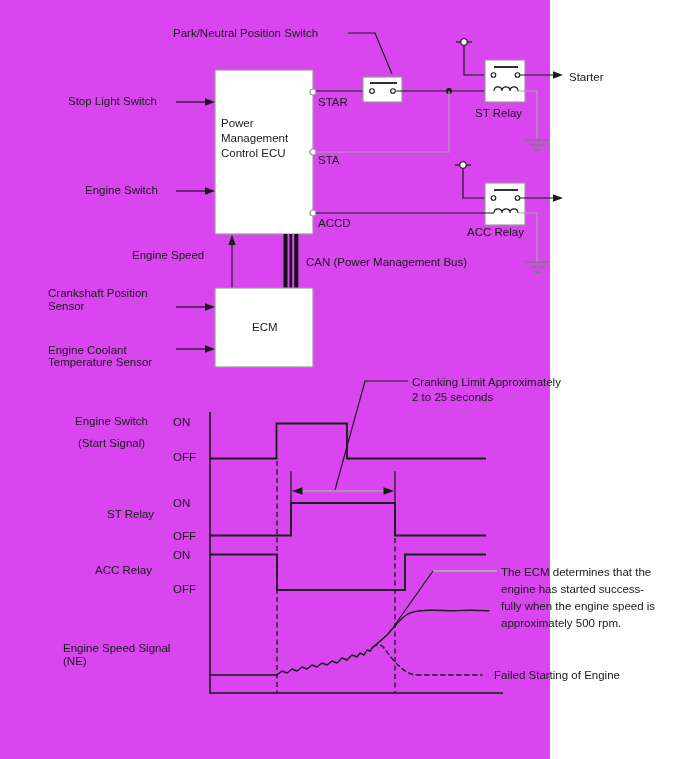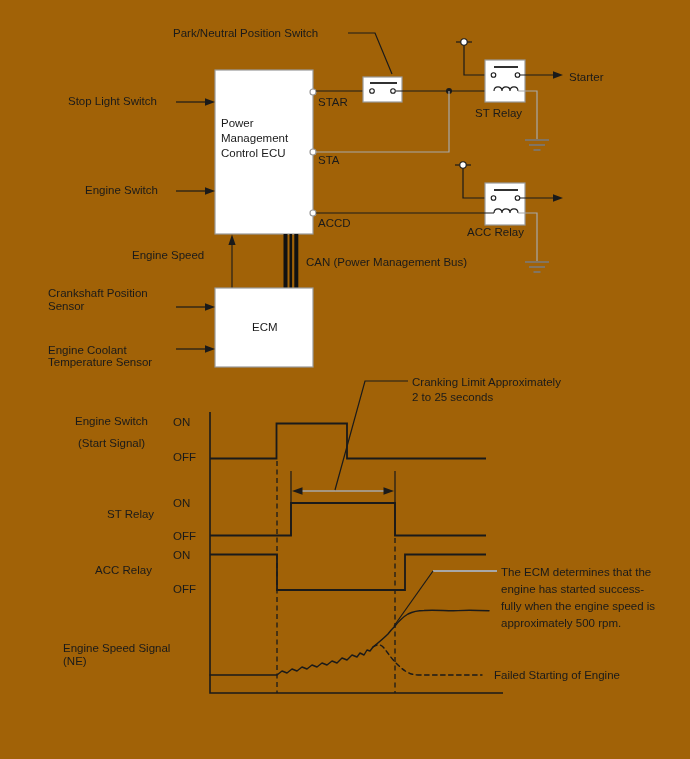--- a/index.html
+++ b/index.html
@@ -1,16 +1,16 @@
 <!DOCTYPE html>
 <html><head>
 <meta charset="utf-8">
 <style>
   html,body{margin:0;padding:0;background:#ffffff;}
-  .page{width:690px;height:759px;position:relative;background:#a16207;}
+  .page{width:550px;height:759px;position:relative;background:#d946ef;}
   svg{display:block;}
   svg text{font:11.5px "Liberation Sans", sans-serif;fill:#1a1a1a;}
   .wire{stroke:#1a1a1a;stroke-width:1.2;fill:none;}
   .wire-gray{stroke:#a8a8a8;stroke-width:1.2;fill:none;}
   .boxline{stroke:#9a9a9a;stroke-width:1.2;fill:#ffffff;}
   .signal{stroke:#1a1a1a;stroke-width:1.8;fill:none;stroke-linejoin:miter;}
   .axis{stroke:#1a1a1a;stroke-width:1.6;fill:none;}
   .dashv{stroke:#1a1a1a;stroke-width:1.3;fill:none;stroke-dasharray:5,3.5;}
   .leader{stroke:#1a1a1a;stroke-width:1.2;fill:none;}
   .arrowhead{fill:#1a1a1a;stroke:none;}

